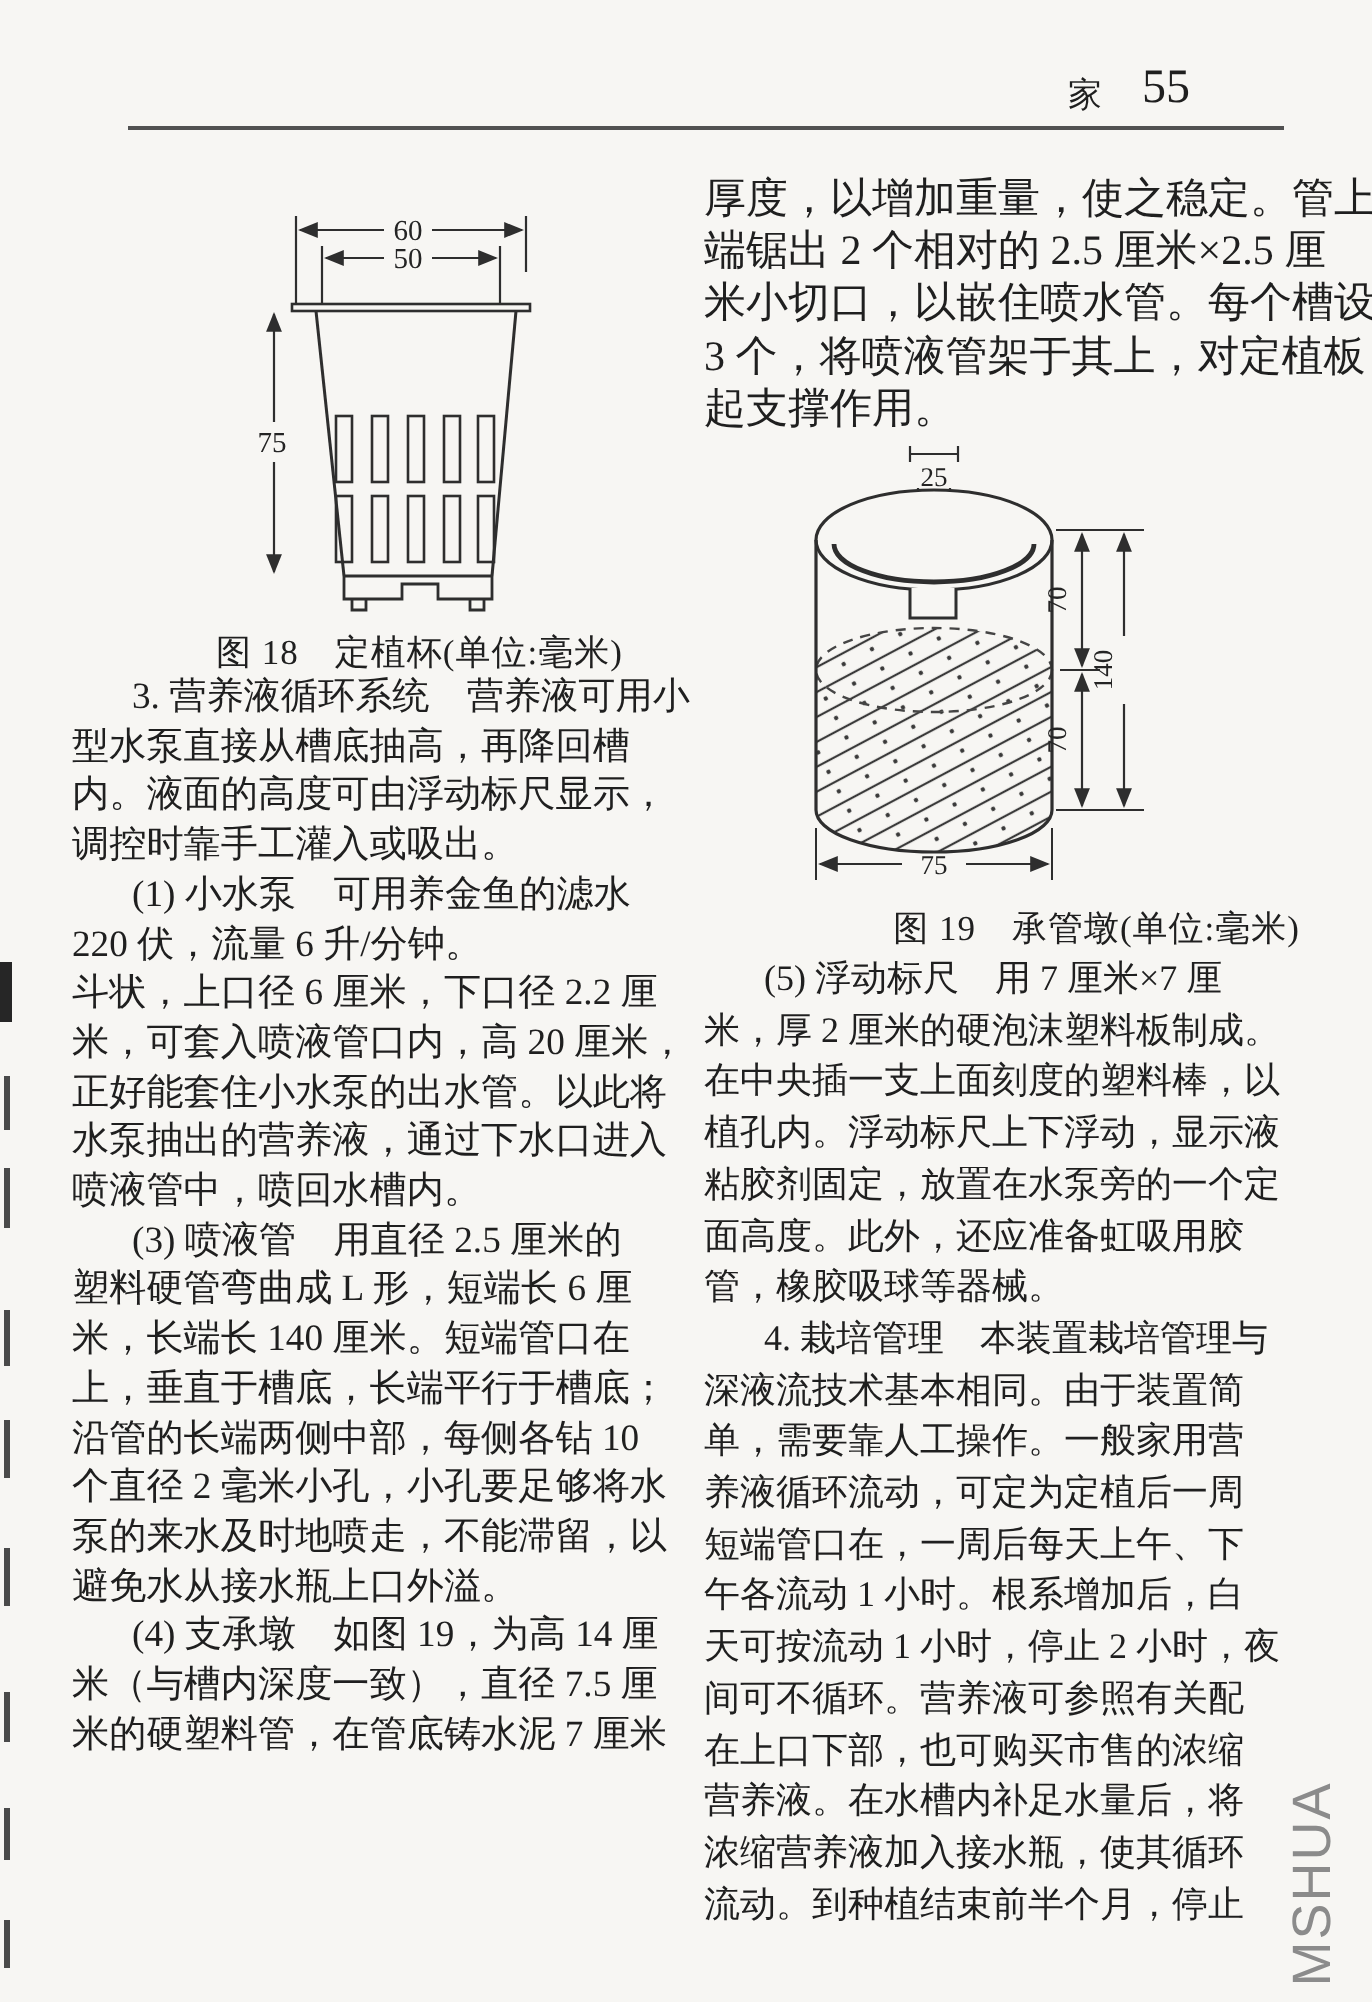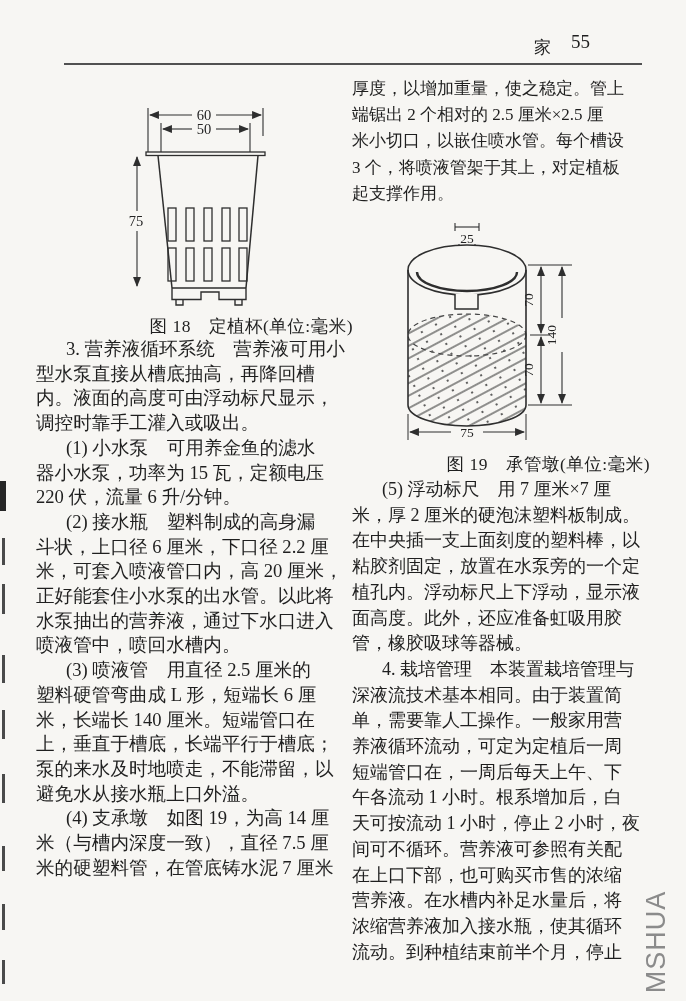--- a/index.html
+++ b/index.html
@@ -5,32 +5,32 @@
   html,body{margin:0;padding:0;}
   body{
     width:686px;height:1001px;position:relative;overflow:hidden;
     background:#f7f6f3;
     font-family:"Liberation Serif","DejaVu Serif",serif;
     color:#1f1f1f;
   }
   .abs{position:absolute;}
   
   .hdr-label{left:534px;top:36px;font-size:17px;letter-spacing:1px;}
-  .hdr-num{left:571px;top:31px;font-size:19px;}
+  .hdr-num{left:571px;top:31px;font-size:24px;}
   .hdr-rule{left:64px;top:63px;width:578px;height:1.6px;background:#343434;opacity:.85;}
   
   .col{position:absolute;}
   .col-left{left:36px;top:337px;width:316px;line-height:24.7px;font-size:18.6px;}
-  .col-right-intro{left:352px;top:76px;width:300px;line-height:26.2px;font-size:17px;font-family:Liberation Serif, serif;}
+  .col-right-intro{left:352px;top:86px;width:300px;line-height:26.2px;font-size:21px;font-family:Liberation Serif, serif;}
   .col-right-main{left:352px;top:477px;width:300px;line-height:25.7px;font-size:18px;}
   .tl{white-space:nowrap;}
   .tl.indent{padding-left:30px;}
   
   .cap{position:absolute;font-size:17.5px;letter-spacing:.5px;white-space:nowrap;}
-  .cap18{left:108px;top:314px;width:245px;text-align:right;}
+  .cap18{left:108px;top:314px;width:245px;text-align:left;}
   .cap19{left:394px;top:452px;width:256px;text-align:right;}
   
   .fig{position:absolute;}
   .fig18{left:98px;top:103px;}
   .fig19{left:385px;top:218px;}
   svg text{font-family:"Liberation Serif","DejaVu Serif",serif;fill:#242424;}
   
   .watermark{
     left:598px;top:925px;width:120px;height:34px;
     transform:rotate(-90deg);transform-origin:center;
@@ -170,45 +170,45 @@
     <div class="tl">3 个，将喷液管架于其上，对定植板</div>
     <div class="tl">起支撑作用。</div>
   </div>
 
 <div class="col col-left">
     <div class="tl indent">3. 营养液循环系统　营养液可用小</div>
     <div class="tl">型水泵直接从槽底抽高，再降回槽</div>
     <div class="tl">内。液面的高度可由浮动标尺显示，</div>
     <div class="tl">调控时靠手工灌入或吸出。</div>
     <div class="tl indent">(1) 小水泵　可用养金鱼的滤水</div>
-    <div class="tl">器小水泵，功率为 15 瓦，定额电压</div>
     <div class="tl">220 伏，流量 6 升/分钟。</div>
-    <div class="tl indent">(2) 接水瓶　塑料制成的高身漏</div>
     <div class="tl">斗状，上口径 6 厘米，下口径 2.2 厘</div>
     <div class="tl">米，可套入喷液管口内，高 20 厘米，</div>
     <div class="tl">正好能套住小水泵的出水管。以此将</div>
     <div class="tl">水泵抽出的营养液，通过下水口进入</div>
     <div class="tl">喷液管中，喷回水槽内。</div>
     <div class="tl indent">(3) 喷液管　用直径 2.5 厘米的</div>
     <div class="tl">塑料硬管弯曲成 L 形，短端长 6 厘</div>
     <div class="tl">米，长端长 140 厘米。短端管口在</div>
     <div class="tl">上，垂直于槽底，长端平行于槽底；</div>
+    <div class="tl">沿管的长端两侧中部，每侧各钻 10</div>
+    <div class="tl">个直径 2 毫米小孔，小孔要足够将水</div>
     <div class="tl">泵的来水及时地喷走，不能滞留，以</div>
     <div class="tl">避免水从接水瓶上口外溢。</div>
     <div class="tl indent">(4) 支承墩　如图 19，为高 14 厘</div>
     <div class="tl">米（与槽内深度一致），直径 7.5 厘</div>
     <div class="tl">米的硬塑料管，在管底铸水泥 7 厘米</div>
   </div>
 
 <div class="col col-right-main">
     <div class="tl indent">(5) 浮动标尺　用 7 厘米×7 厘</div>
     <div class="tl">米，厚 2 厘米的硬泡沫塑料板制成。</div>
     <div class="tl">在中央插一支上面刻度的塑料棒，以</div>
+    <div class="tl">植孔内。浮动标尺上下浮动，显示液</div>
     <div class="tl">粘胶剂固定，放置在水泵旁的一个定</div>
-    <div class="tl">植孔内。浮动标尺上下浮动，显示液</div>
     <div class="tl">面高度。此外，还应准备虹吸用胶</div>
     <div class="tl">管，橡胶吸球等器械。</div>
     <div class="tl indent">4. 栽培管理　本装置栽培管理与</div>
     <div class="tl">深液流技术基本相同。由于装置简</div>
     <div class="tl">单，需要靠人工操作。一般家用营</div>
     <div class="tl">养液循环流动，可定为定植后一周</div>
     <div class="tl">短端管口在，一周后每天上午、下</div>
     <div class="tl">午各流动 1 小时。根系增加后，白</div>
     <div class="tl">天可按流动 1 小时，停止 2 小时，夜</div>
     <div class="tl">间可不循环。营养液可参照有关配</div>

